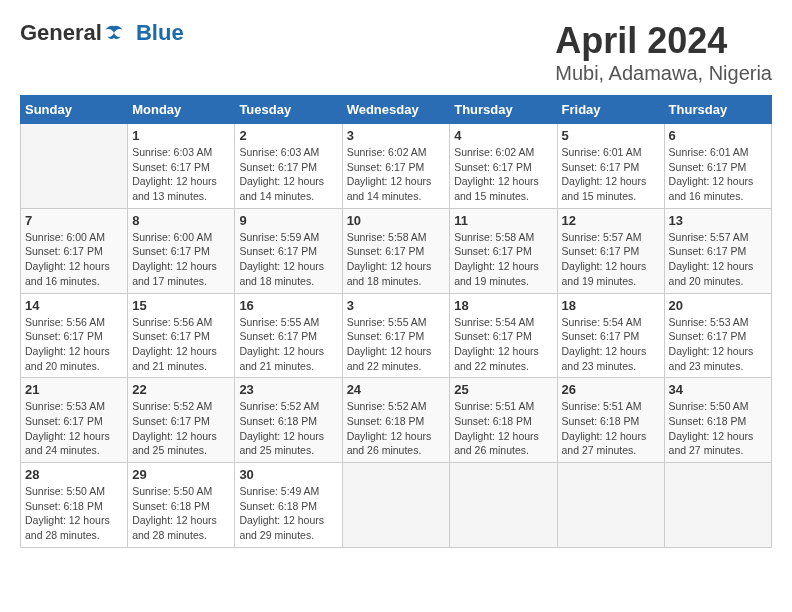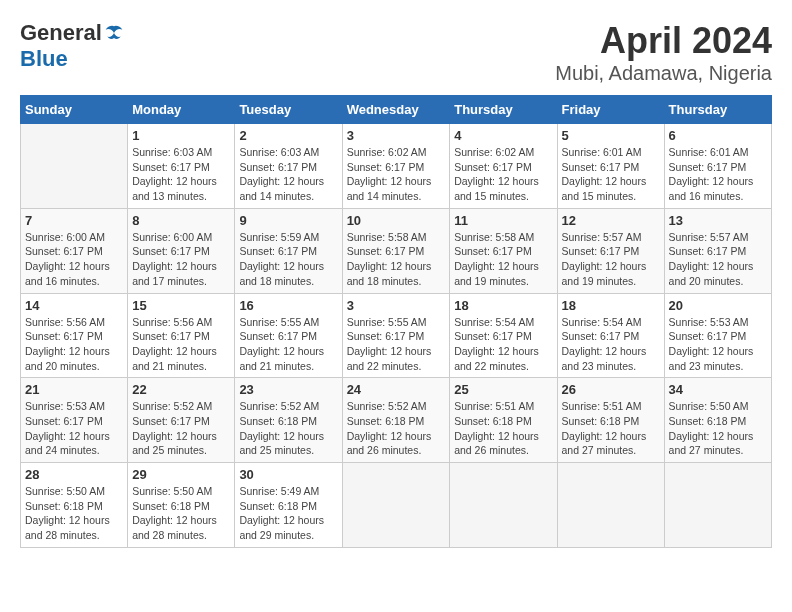--- a/index.html
+++ b/index.html
@@ -11,22 +11,23 @@
       padding: 20px;
     }
     .header {
       display: flex;
       justify-content: space-between;
       align-items: flex-start;
       margin-bottom: 10px;
     }
     .logo {
       display: flex;
-      flex-direction: column;
+      flex-direction: row;
       align-items: flex-start;
+      gap: 12px;
     }
     .logo-text {
       display: flex;
       align-items: center;
     }
     .logo-general {
       font-size: 22px;
       font-weight: bold;
       color: #333;
     }
@@ -34,21 +35,21 @@
       font-size: 22px;
       font-weight: bold;
       color: #1a6bab;
     }
     .logo-bird {
       width: 20px;
       height: 20px;
       margin-left: 2px;
     }
     .title-block {
-      text-align: right;
+      text-align: left;
     }
     .title-month {
       font-size: 36px;
       font-weight: bold;
       color: #333;
     }
     .title-location {
       font-size: 20px;
       color: #555;
     }

